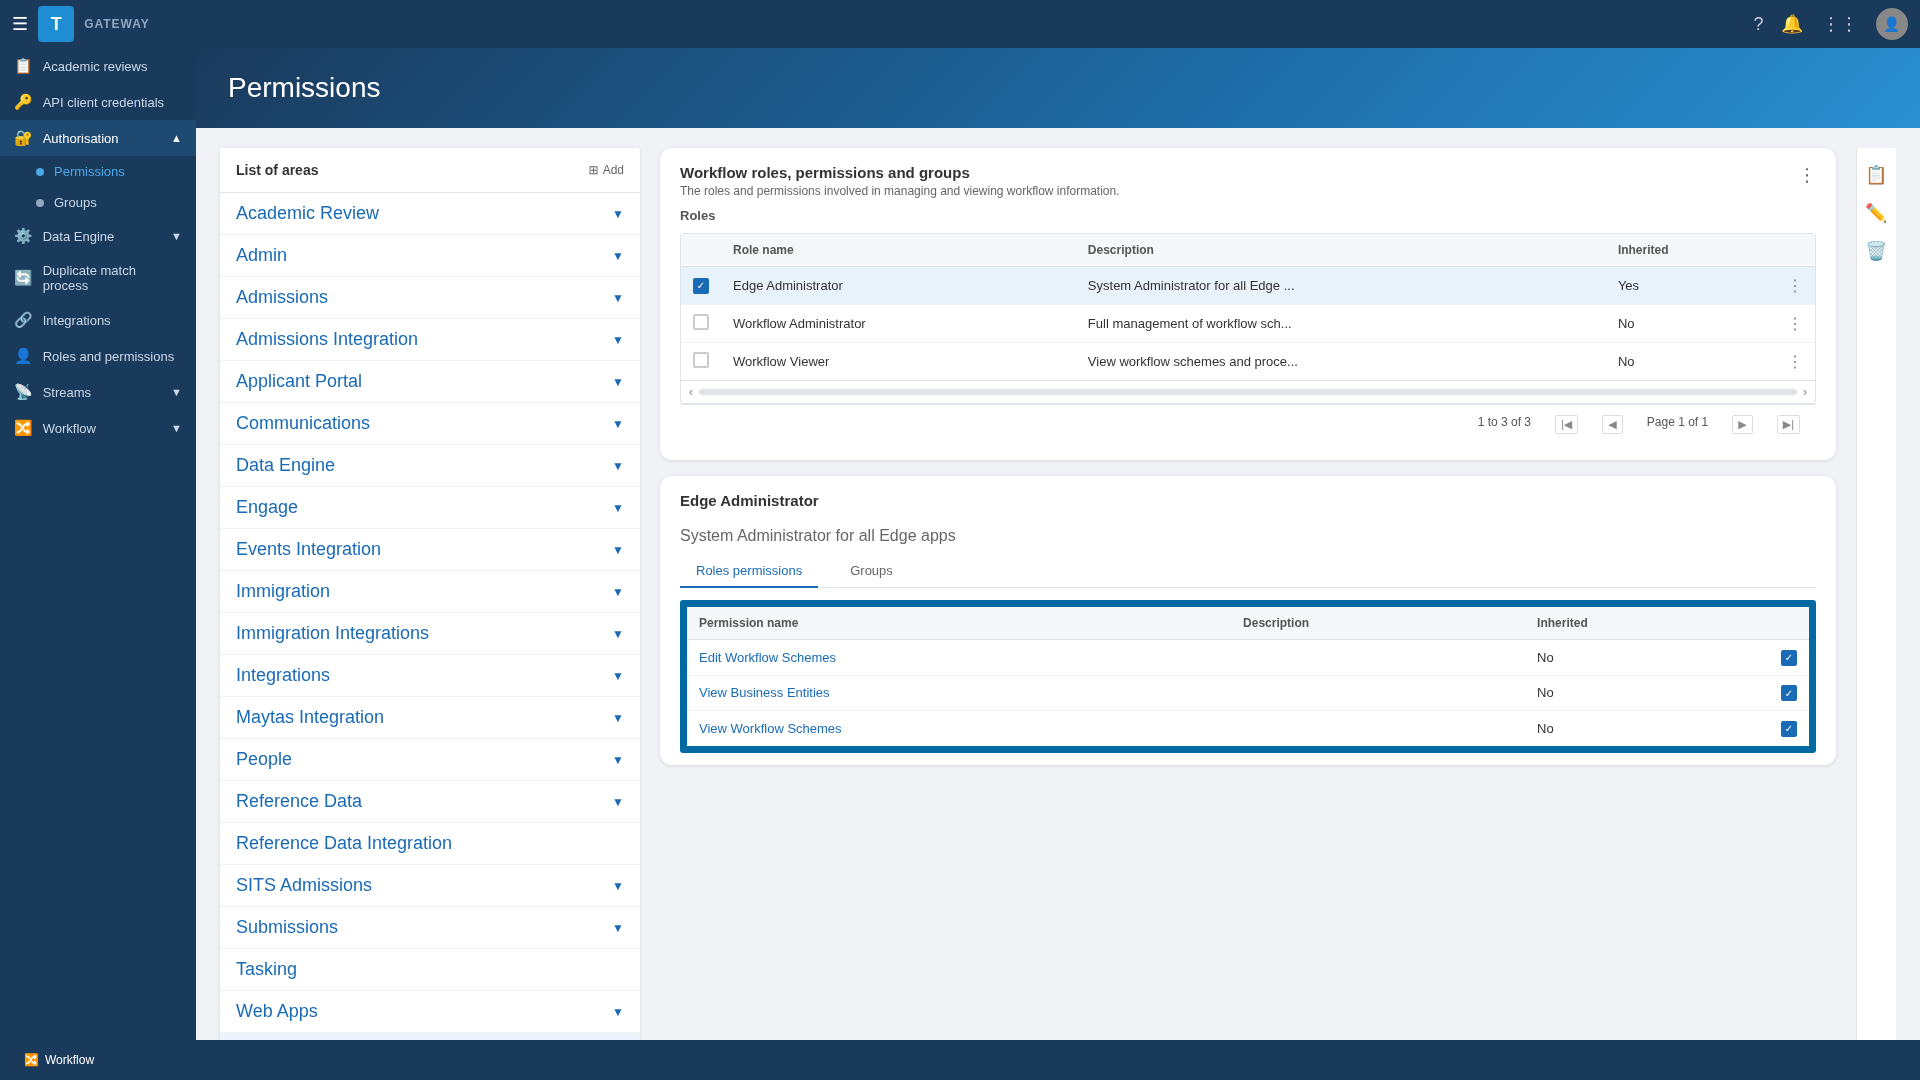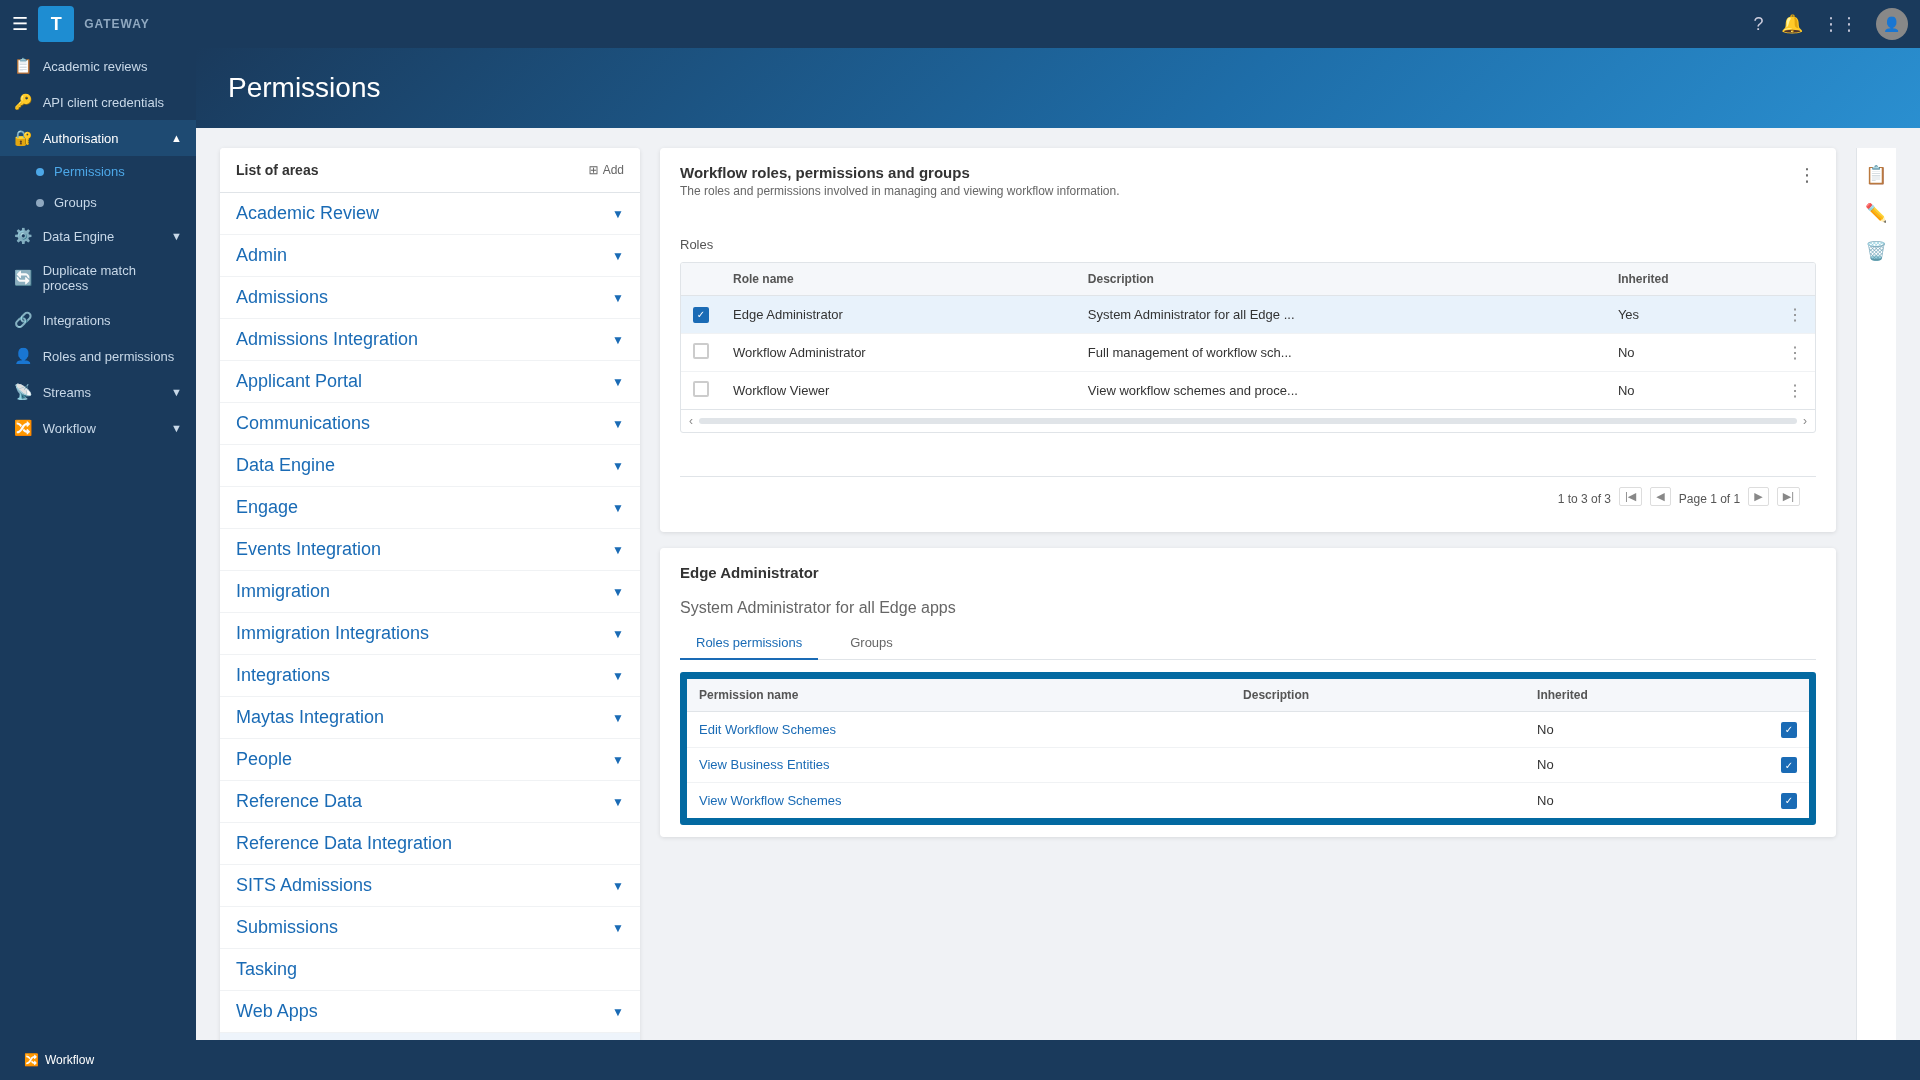--- a/index.html
+++ b/index.html
@@ -121,51 +121,51 @@
     .right-panel {
       flex: 1;
       display: flex;
       flex-direction: column;
       gap: 16px;
     }
 
     
     .card {
       background: #fff;
-      border-radius: 4px;
+      border-radius: 12px;
       box-shadow: 0 1px 4px rgba(0,0,0,0.1);
     }
     .card-header {
       display: flex; align-items: flex-start; justify-content: space-between;
       padding: 16px 20px 10px;
     }
     .card-title { font-size: 15px; font-weight: 600; color: #333; }
     .card-subtitle { font-size: 12px; color: #666; margin-top: 3px; }
     .card-menu { color: #666; cursor: pointer; font-size: 18px; }
 
     
     .roles-section { padding: 0 20px 16px; }
-    .roles-section h4 { font-size: 13px; font-weight: 400; color: #555; margin-bottom: 10px; margin-top: 29px; }
+    .roles-section h4 { font-size: 13px; font-weight: 700; color: #555; margin-bottom: 10px; }
     .table-container { border: 1px solid #e0e4e8; border-radius: 3px; overflow: hidden; }
     table { width: 100%; border-collapse: collapse; font-size: 13px; }
     thead { background: #f5f7fa; }
     th { padding: 9px 12px; text-align: left; font-weight: 600; color: #555; font-size: 12px; border-bottom: 1px solid #e0e4e8; }
     td { padding: 9px 12px; border-bottom: 1px solid #f0f2f4; color: #333; }
     tr:last-child td { border-bottom: none; }
     tr.selected-row { background: #e8f2fb; }
     .checkbox { width: 16px; height: 16px; border: 2px solid #ccc; border-radius: 2px; display: inline-flex; align-items: center; justify-content: center; cursor: pointer; }
     .checkbox.checked { background: #1a6bb5; border-color: #1a6bb5; color: #fff; font-size: 10px; }
     .row-menu { color: #888; cursor: pointer; font-size: 16px; }
 
     
     .pagination {
-      display: flex; align-items: flex-end; justify-content: flex-end;
+      display: flex; align-items: flex-start; justify-content: flex-end;
       padding: 10px 16px;
       border-top: 1px solid #e0e4e8;
-      font-size: 12px; color: #555; gap: 8px; margin-top: 43px;
+      font-size: 12px; color: #555; gap: 24px;
     }
     .pag-btn { color: #888; cursor: pointer; padding: 2px 5px; border: 1px solid #ddd; background: #fff; border-radius: 2px; font-size: 11px; }
     .pag-btn:disabled { opacity: 0.4; }
 
     
     .table-scroll {
       display: flex; align-items: center;
       padding: 4px 8px;
       border-top: 1px solid #e0e4e8;
     }

